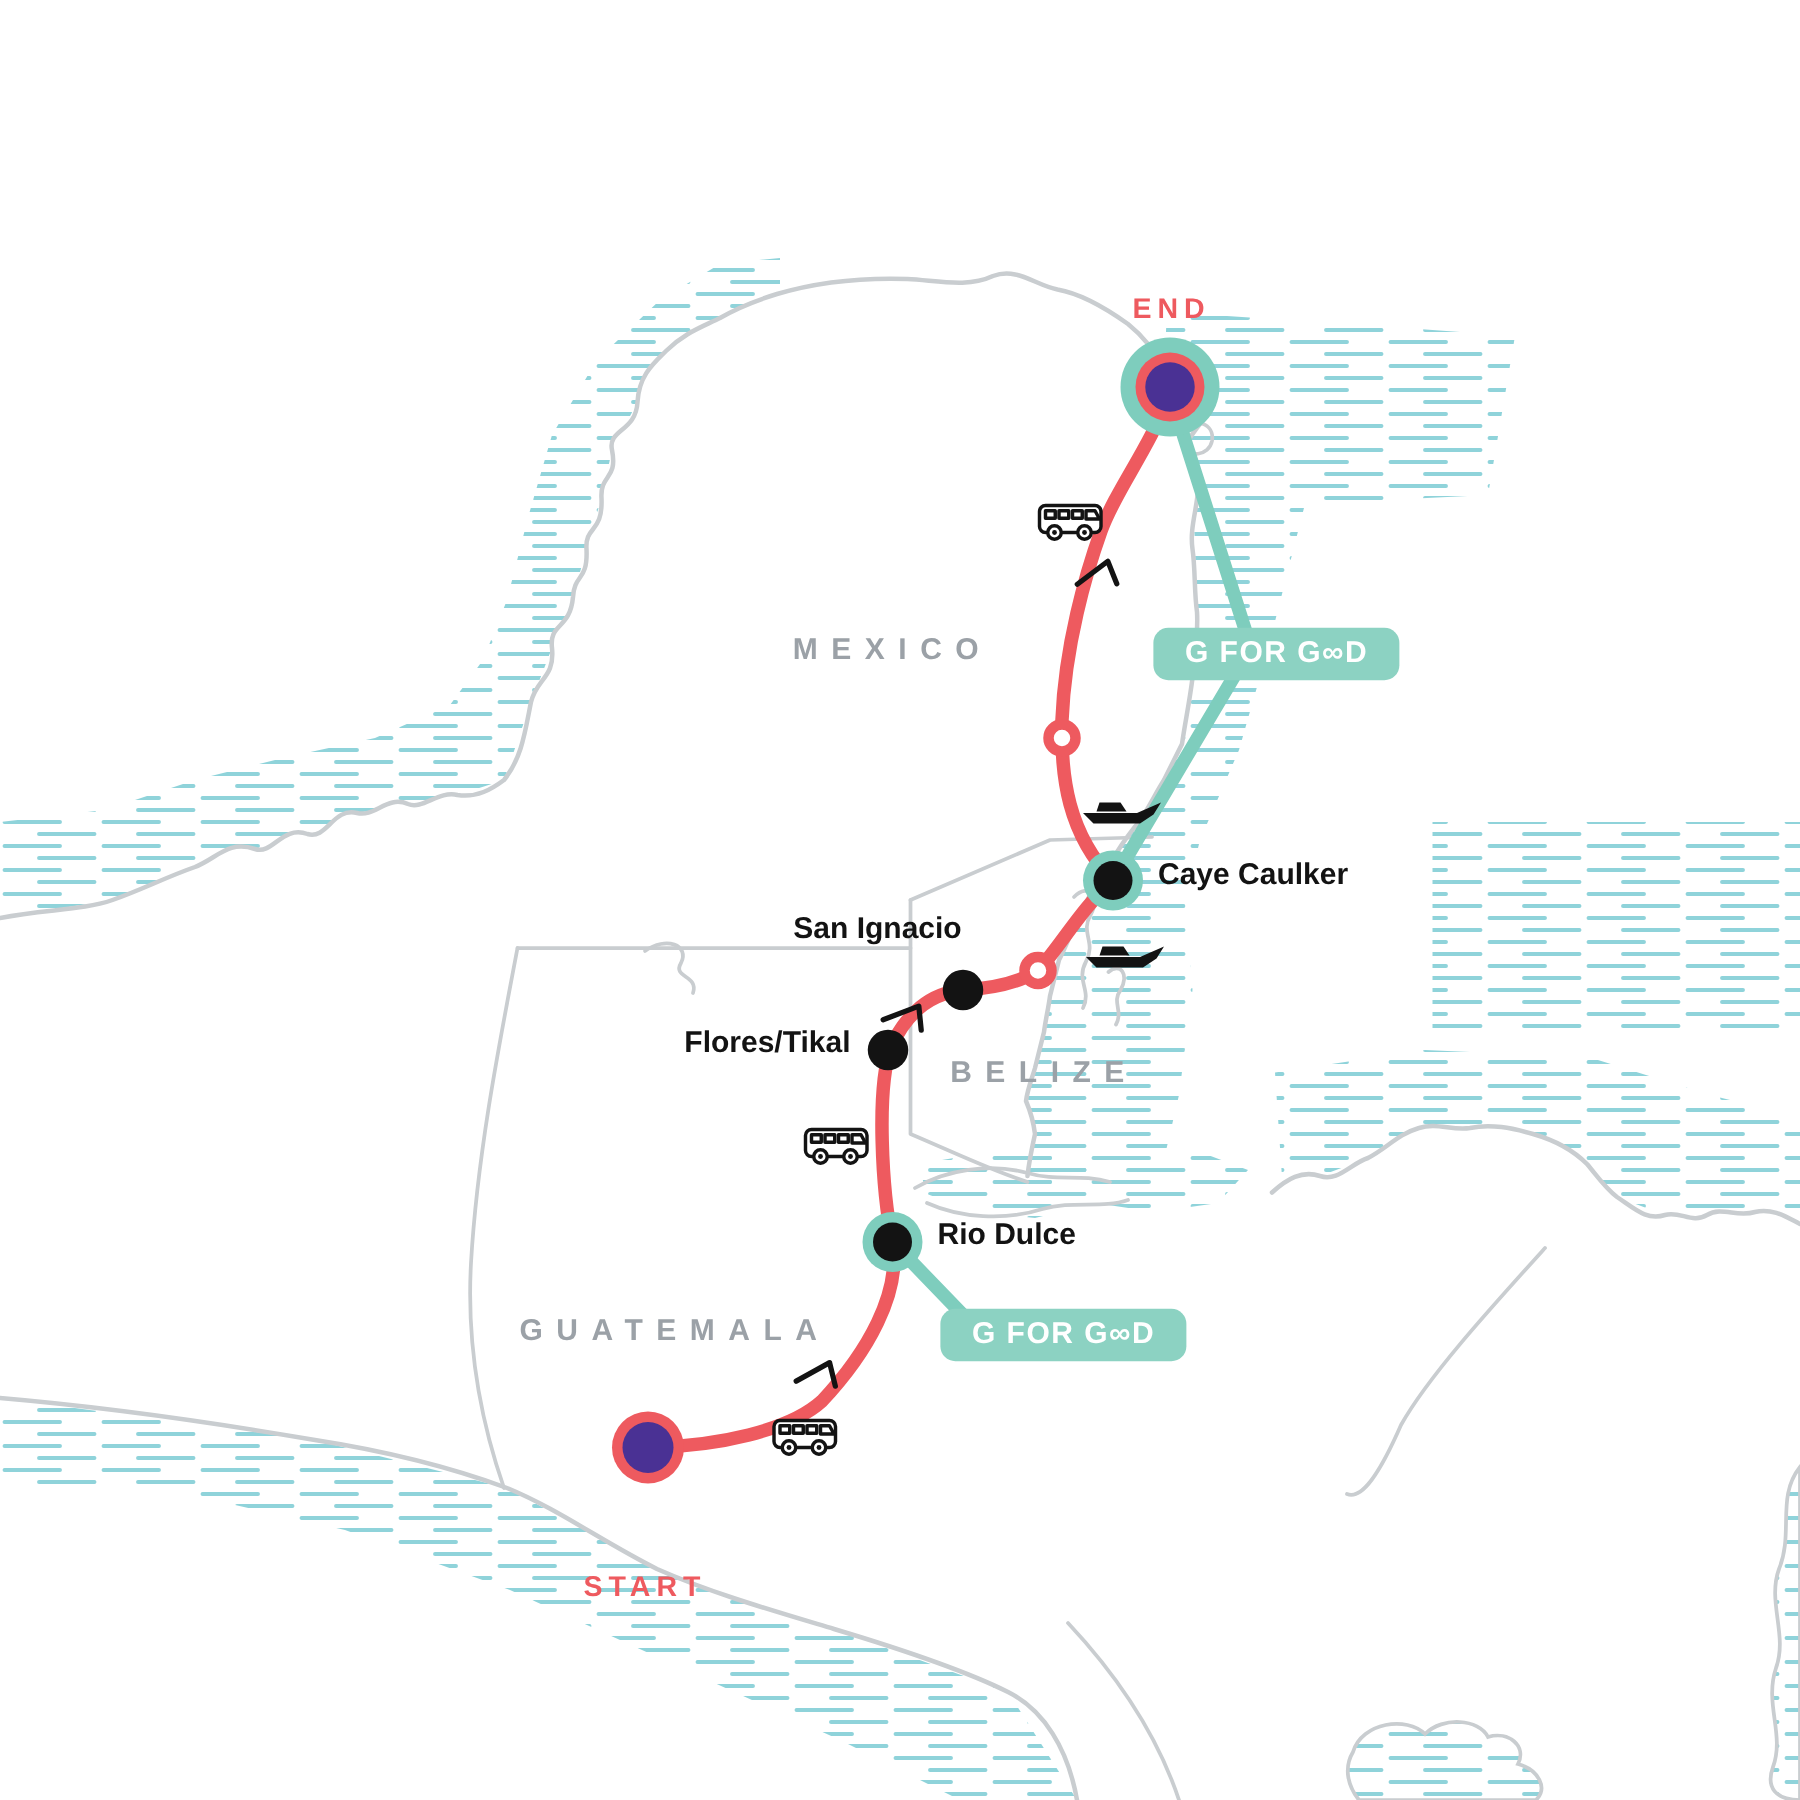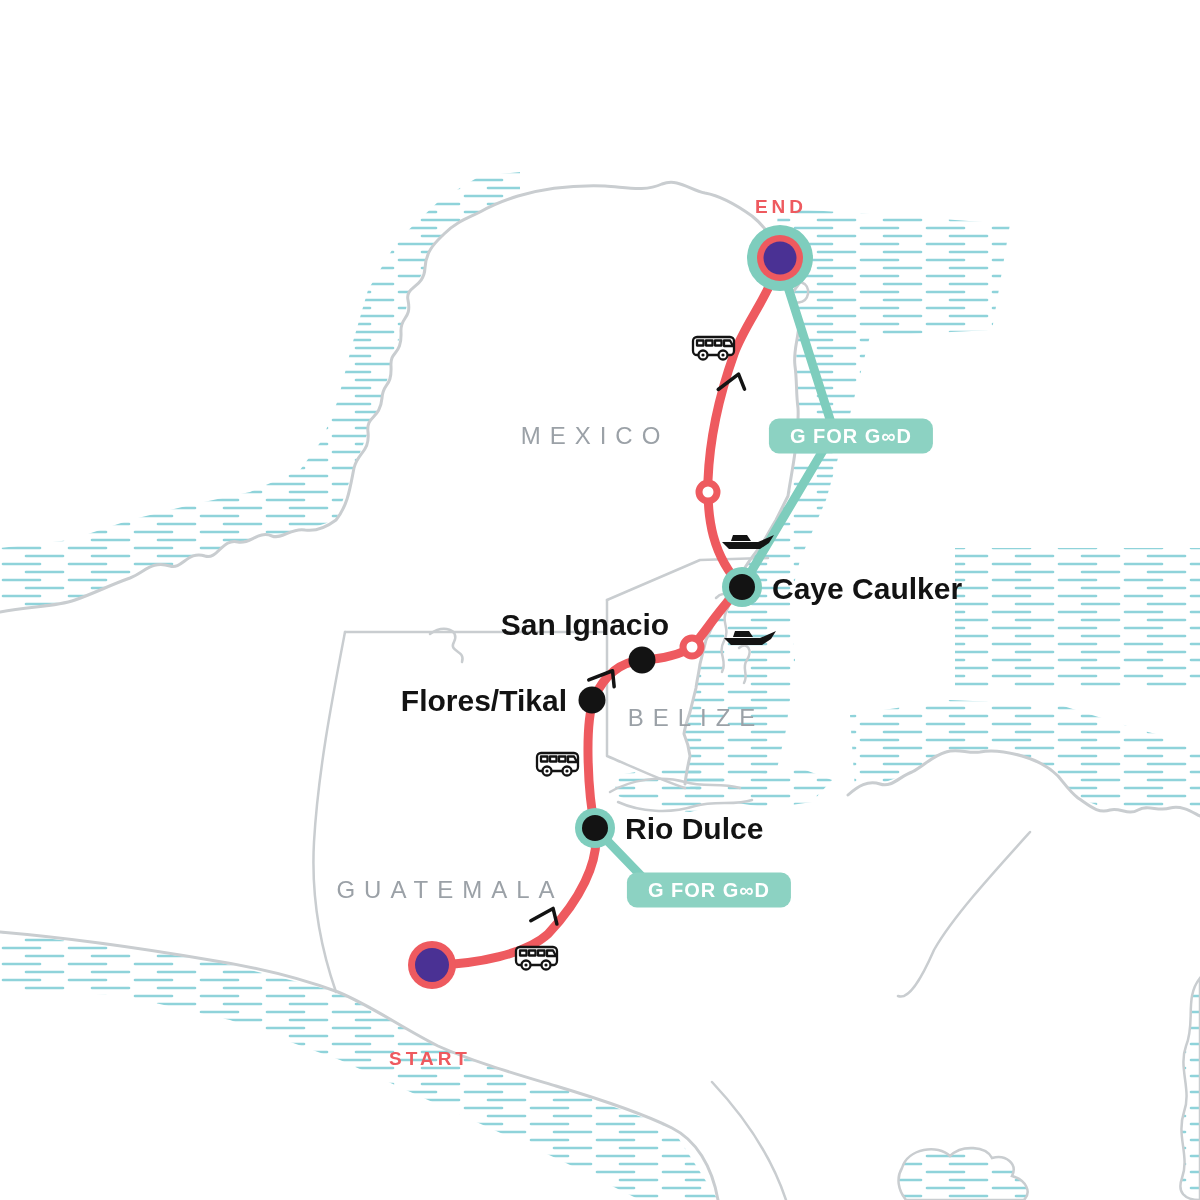--- a/index.html
+++ b/index.html
@@ -17,24 +17,24 @@
   .hatch{stroke:var(--hatch-teal);stroke-width:2.6;stroke-linecap:round;}
   .route{fill:none;stroke:var(--route);stroke-width:9;stroke-linecap:round;}
   .tealline{fill:none;stroke:var(--teal-line);stroke-width:9;stroke-linecap:round;stroke-linejoin:round;}
   .busline{stroke:#131313;stroke-width:2.3;fill:#ffffff;stroke-linejoin:round;stroke-linecap:round;}
   .boat{fill:#131313;stroke:none;}
   .arrow{fill:none;stroke:#131313;stroke-width:3.5;stroke-linecap:round;stroke-linejoin:round;}
 
   
   .lbl{position:absolute;white-space:nowrap;}
   .center{transform:translateX(-50%);}
-  .city{font-weight:700;color:var(--label-black);font-size:30px;}
+  .city{font-weight:700;color:var(--label-black);font-size:20px;}
   .city-lg{font-size:43px;letter-spacing:-0.5px;}
   .tag{font-weight:700;color:var(--route);font-size:19px;letter-spacing:4px;}
-  .country{font-weight:400;color:var(--country-label);font-size:24px;letter-spacing:9px;}
+  .country{font-weight:700;color:var(--country-label);font-size:20px;letter-spacing:9px;}
   .badge{position:absolute;transform:translate(-50%,-50%);background:var(--badge-bg);color:#fff;
          font-weight:700;font-size:20px;letter-spacing:1px;padding:6px 21px;border-radius:10px;}
 </style>
 </head>
 <body>
 
 <div class="map">
 
 <svg width="1200" height="1200" viewBox="0 0 1200 1200">
   <defs>

